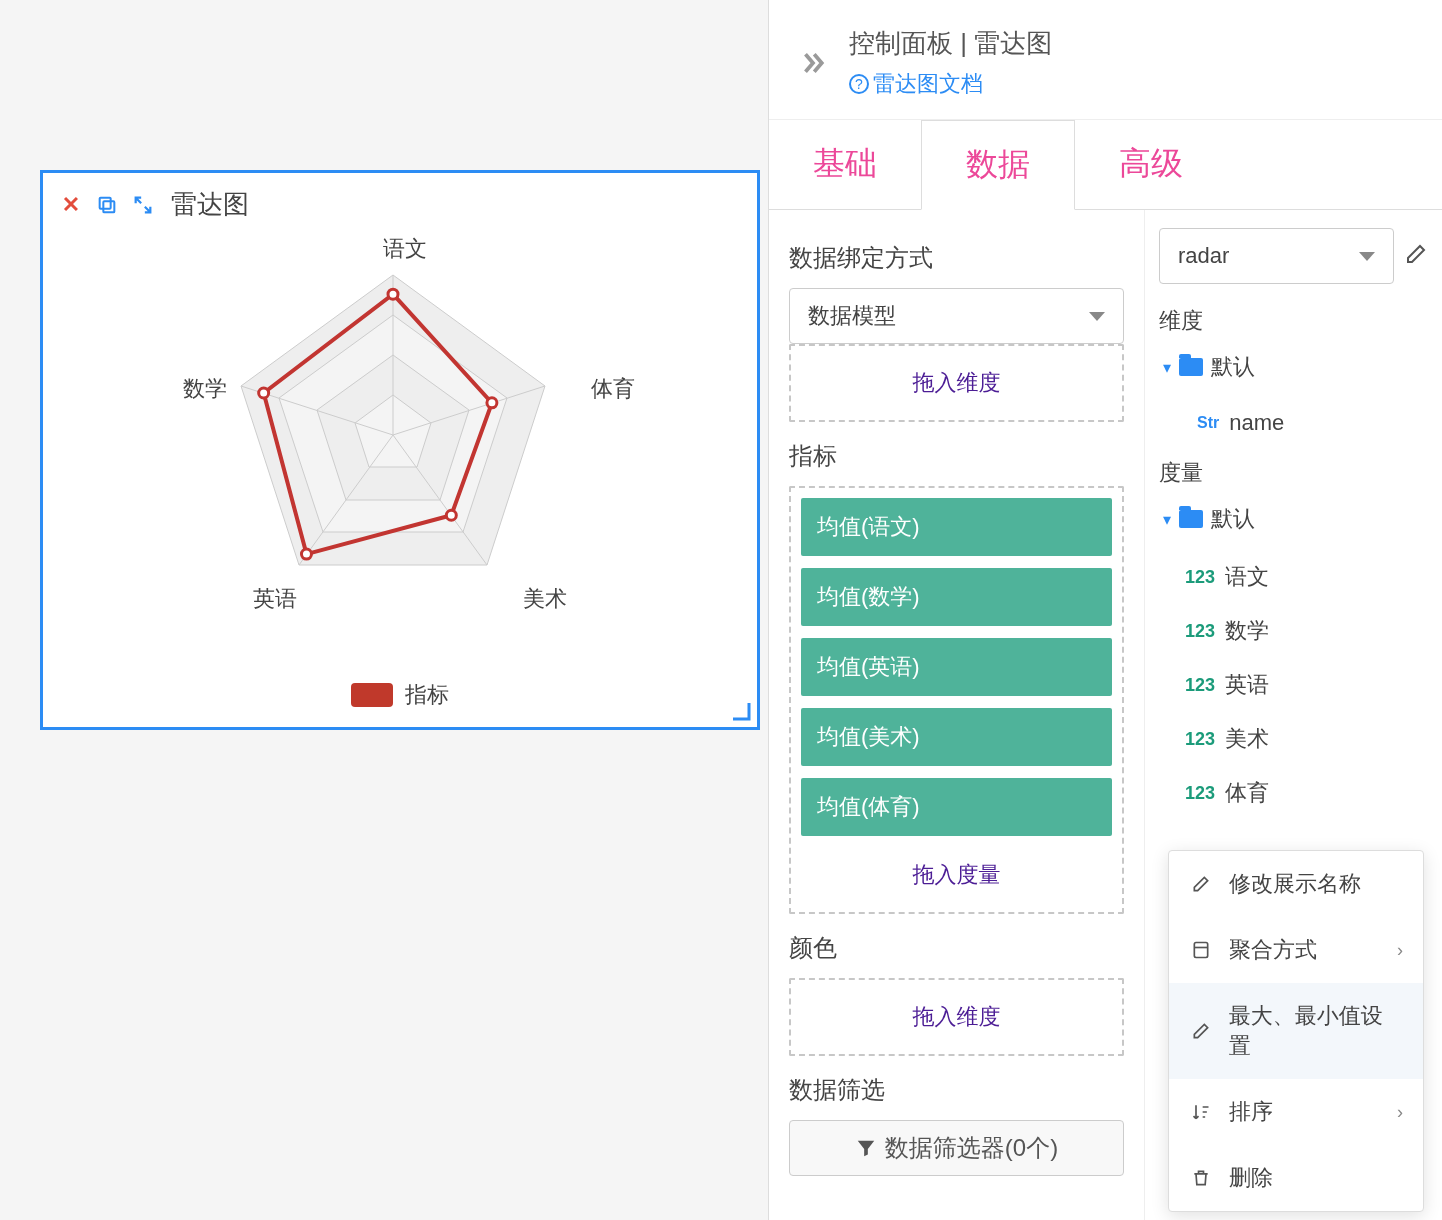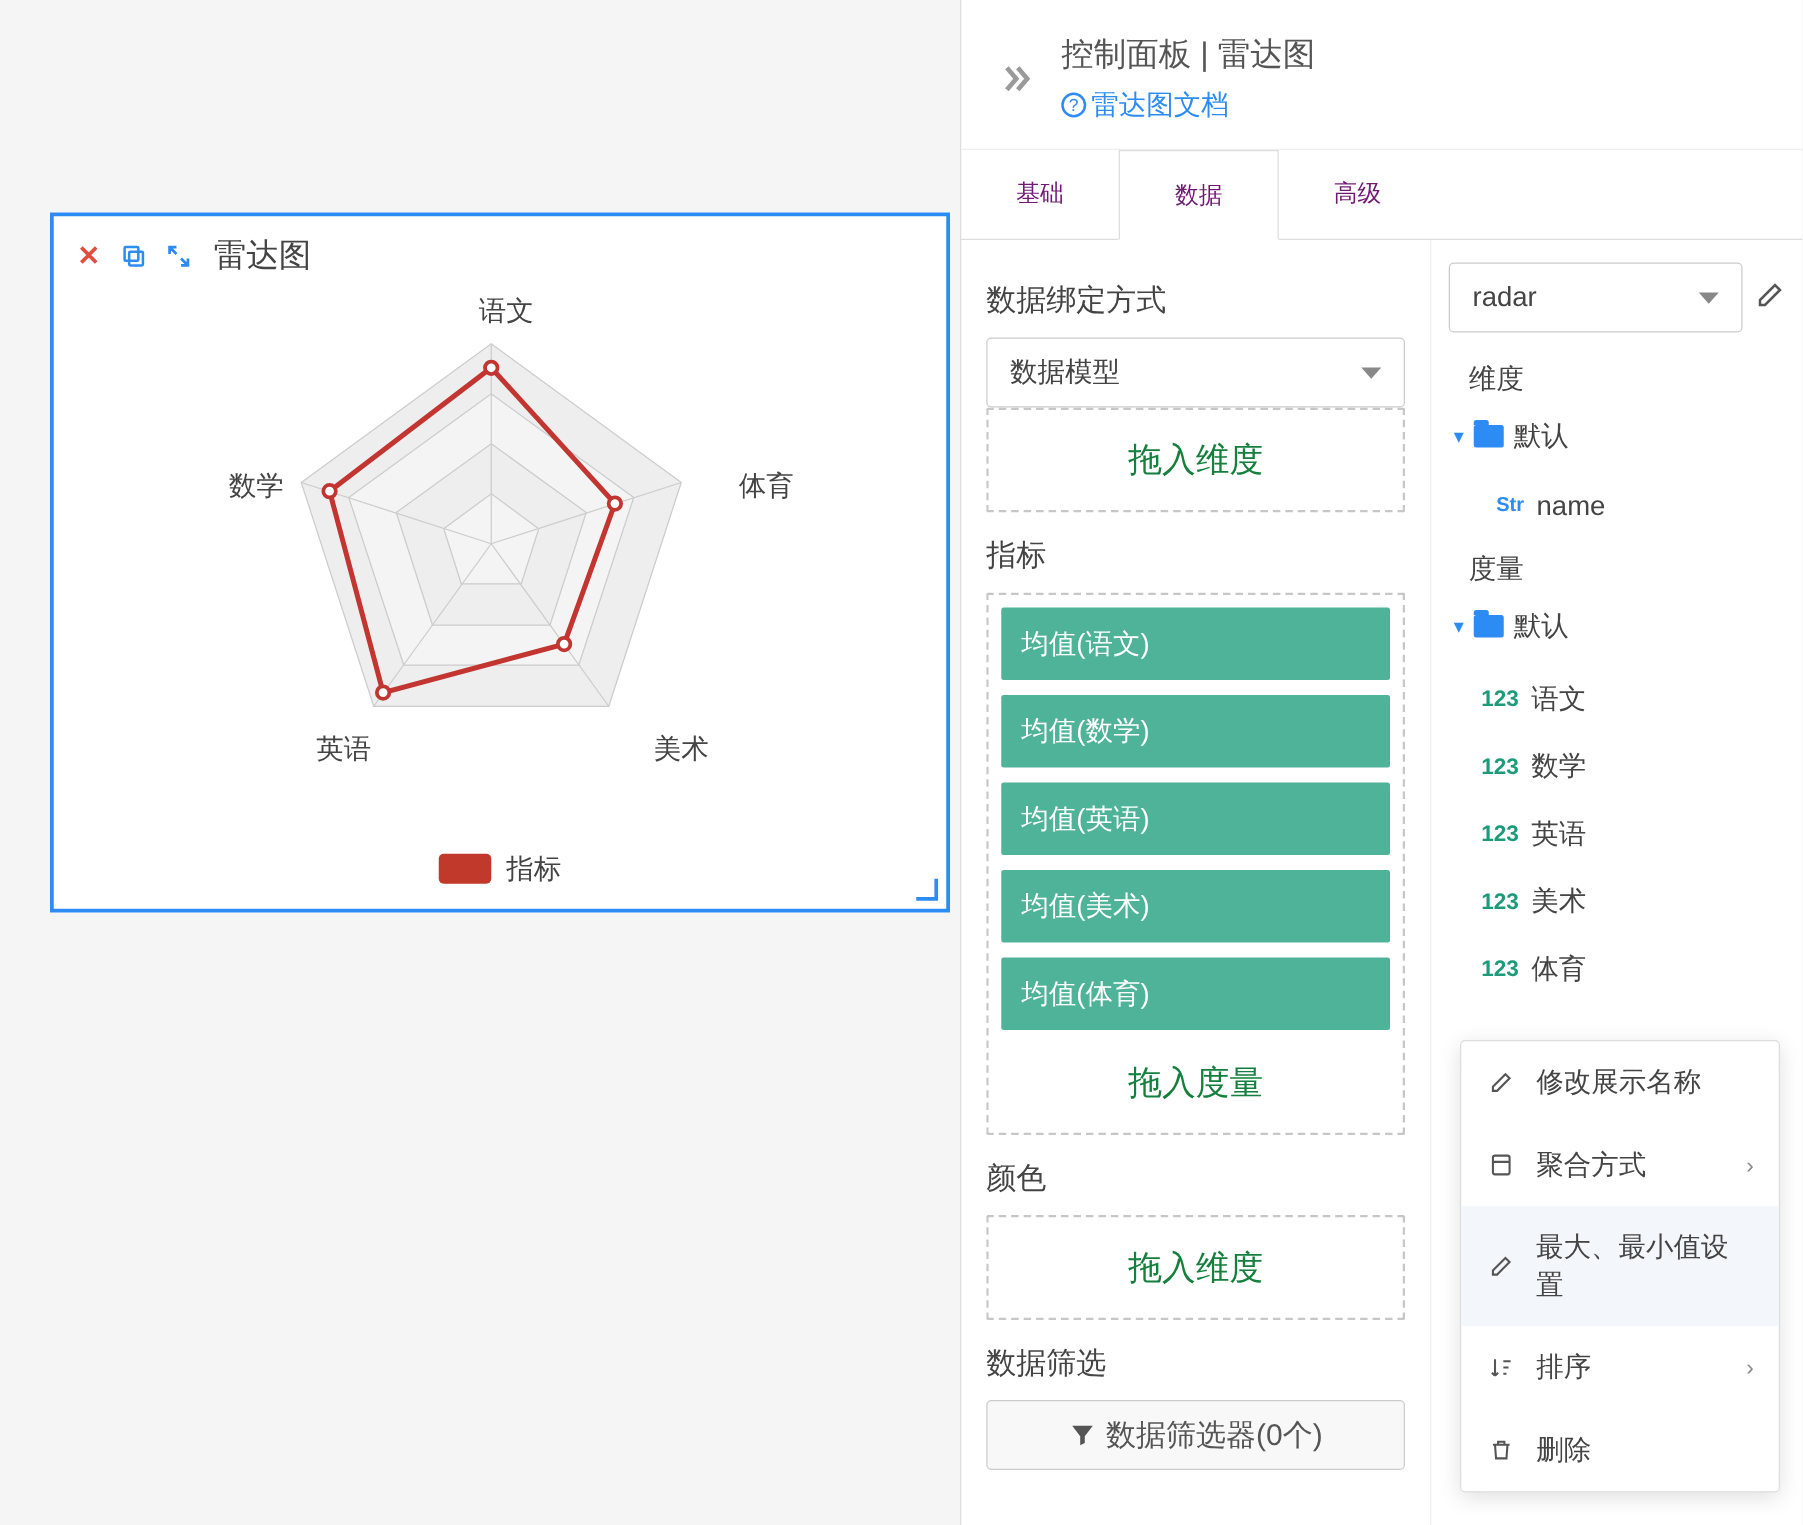--- a/index.html
+++ b/index.html
@@ -57,21 +57,21 @@
     padding: 26px 24px 20px 24px;
     border-bottom: 1px solid #eee;
   }
   .collapse-arrow { width:40px; height:40px; display:flex; align-items:center; justify-content:center; color:#8a8a8a;}
   .panel-title { font-size: 26px; color:#555;}
   .doc-link { display:flex; align-items:center; gap:4px; font-size:22px; color:#2c8cf4; margin-top:8px;}
   .doc-link .q { border:2px solid #2c8cf4; border-radius:50%; width:20px; height:20px; display:flex;align-items:center;justify-content:center; font-size:14px;}
   
   
   .tabs { display:flex; border-bottom:1px solid #ddd; }
-  .tab { padding: 22px 44px; font-size:19px; color:#701a75; cursor:pointer; }
+  .tab { padding: 22px 44px; font-size:32px; color:#ec4899; cursor:pointer; }
   .tab.active { border:1px solid #ddd; border-bottom:1px solid #fff; margin-bottom:-1px; background:#fff;}
   
   
   .config-row { display:flex; flex:1; overflow:hidden;}
   .config-left { width: 376px; border-right:1px solid #eee; padding: 18px 20px; overflow-y:auto;}
   .config-right { flex:1; padding: 18px 14px; position:relative;}
   
   .section-label { font-size:24px; color:#444; margin: 14px 0 14px 0;}
   .select-box {
     width: 100%; height: 56px; border:1px solid #ccc; border-radius:4px;
@@ -80,38 +80,38 @@
   }
   .caret { width:0;height:0;border-left:8px solid transparent;border-right:8px solid transparent;border-top:9px solid #888;}
   
   .drop-target {
     border: 2px dashed #c7c7c7;
     border-radius: 2px;
     padding: 10px;
     margin-bottom: 18px;
   }
   .drop-placeholder {
-    text-align:center; color:#15803d; font-size:27px; padding: 12px 0;
+    text-align:center; color:#4c1d95; font-size:22px; padding: 12px 0;
   }
   .tag-pill {
     background:#4fb39a; color:#fff; font-size:22px;
     padding: 14px 16px; border-radius:2px; margin-bottom: 12px;
   }
   .tag-pill:last-child { margin-bottom: 10px;}
   
   .filter-btn {
     width:100%; height:56px; border:1px solid #ccc; border-radius:4px;
     background:#f8f8f8; display:flex; align-items:center; justify-content:center;
     gap:8px; font-size:24px; color:#555;
   }
   
   
   .model-select { display:flex; align-items:center; gap:10px; margin-bottom: 22px;}
   .model-select .select-box { flex:1;}
-  .tree-head { font-size:22px; color:#444; margin: 10px 0 16px 16px;}
+  .tree-head { font-size:22px; color:#444; margin: 10px 0 16px 0;}
   .tree-folder { display:flex; align-items:center; gap:8px; font-size:22px; color:#444; margin: 10px 0 16px 4px;}
   .chev-down { color:#2c8cf4; font-size:16px;}
   .folder-icon { width:24px; height:18px; background:#2c8cf4; border-radius:2px; position:relative;}
   .folder-icon::before { content:""; position:absolute; top:-4px; left:0; width:12px; height:4px; background:#2c8cf4; border-radius:2px 2px 0 0;}
   .field-row { display:flex; align-items:center; gap:10px; font-size:22px; color:#444; padding: 12px 0 12px 26px;}
   .type-str { color:#2c8cf4; font-size:16px; font-weight:600;margin-left:12px;}
   .type-num { color:#1b9b7a; font-size:18px; font-weight:700;}
   
   
   .context-menu {

